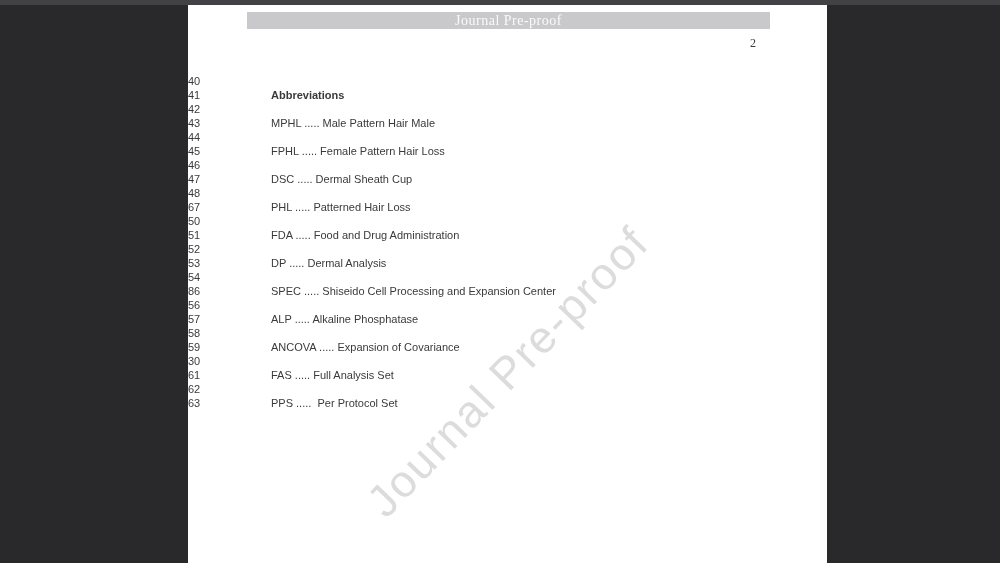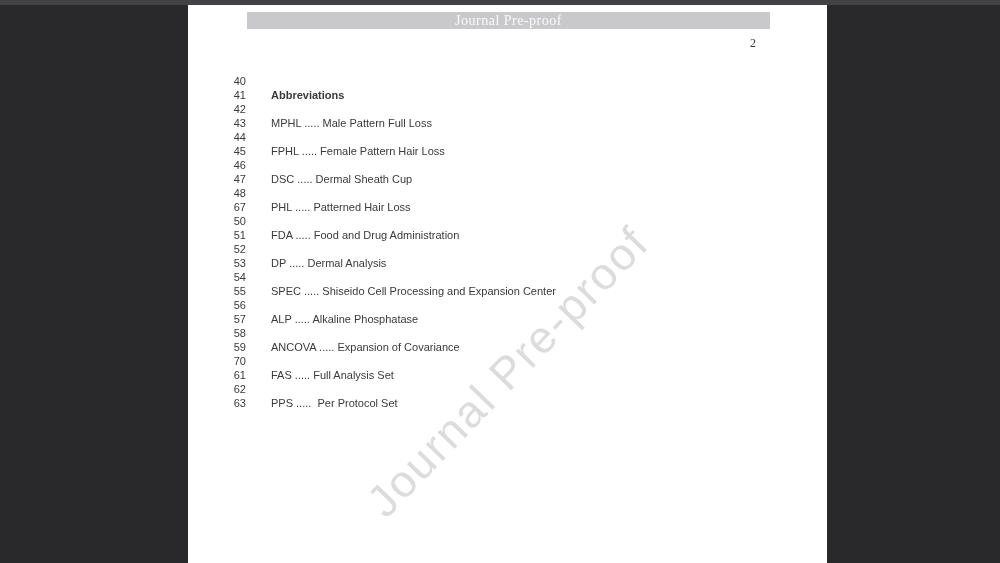--- a/index.html
+++ b/index.html
@@ -75,21 +75,20 @@
   }
   .line-row {
     display: flex;
     height: 14px;
     line-height: 14px;
     font-size: 11px;
     color: #3a3a3c;
   }
   .line-number {
     width: 58px;
-    text-align: right;
     flex: 0 0 58px;
   }
   .line-text {
     margin-left: 25px;
     white-space: pre;
   }
   .line-text.bold {
     font-weight: bold;
   }
 </style>
@@ -110,21 +109,21 @@
         <div class="line-row">
     <span class="line-number">41</span>
     <span class="line-text bold">Abbreviations</span>
   </div>
         <div class="line-row">
     <span class="line-number">42</span>
     <span class="line-text"></span>
   </div>
         <div class="line-row">
     <span class="line-number">43</span>
-    <span class="line-text">MPHL ..... Male Pattern Full Loss</span>
+    <span class="line-text">MPHL ..... Male Pattern Hair Male</span>
   </div>
         <div class="line-row">
     <span class="line-number">44</span>
     <span class="line-text"></span>
   </div>
         <div class="line-row">
     <span class="line-number">45</span>
     <span class="line-text">FPHL ..... Female Pattern Hair Loss</span>
   </div>
         <div class="line-row">
@@ -157,41 +156,41 @@
   </div>
         <div class="line-row">
     <span class="line-number">53</span>
     <span class="line-text">DP ..... Dermal Analysis</span>
   </div>
         <div class="line-row">
     <span class="line-number">54</span>
     <span class="line-text"></span>
   </div>
         <div class="line-row">
-    <span class="line-number">55</span>
+    <span class="line-number">86</span>
     <span class="line-text">SPEC ..... Shiseido Cell Processing and Expansion Center</span>
   </div>
         <div class="line-row">
     <span class="line-number">56</span>
     <span class="line-text"></span>
   </div>
         <div class="line-row">
     <span class="line-number">57</span>
     <span class="line-text">ALP ..... Alkaline Phosphatase</span>
   </div>
         <div class="line-row">
     <span class="line-number">58</span>
     <span class="line-text"></span>
   </div>
         <div class="line-row">
     <span class="line-number">59</span>
     <span class="line-text">ANCOVA ..... Expansion of Covariance</span>
   </div>
         <div class="line-row">
-    <span class="line-number">70</span>
+    <span class="line-number">30</span>
     <span class="line-text"></span>
   </div>
         <div class="line-row">
     <span class="line-number">61</span>
     <span class="line-text">FAS ..... Full Analysis Set</span>
   </div>
         <div class="line-row">
     <span class="line-number">62</span>
     <span class="line-text"></span>
   </div>

